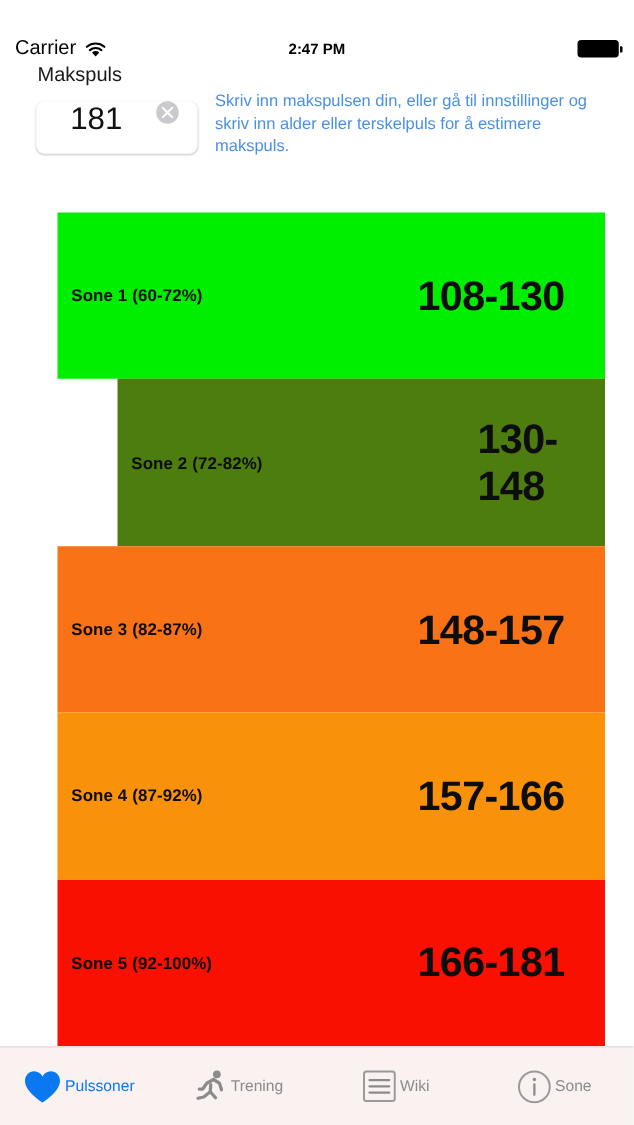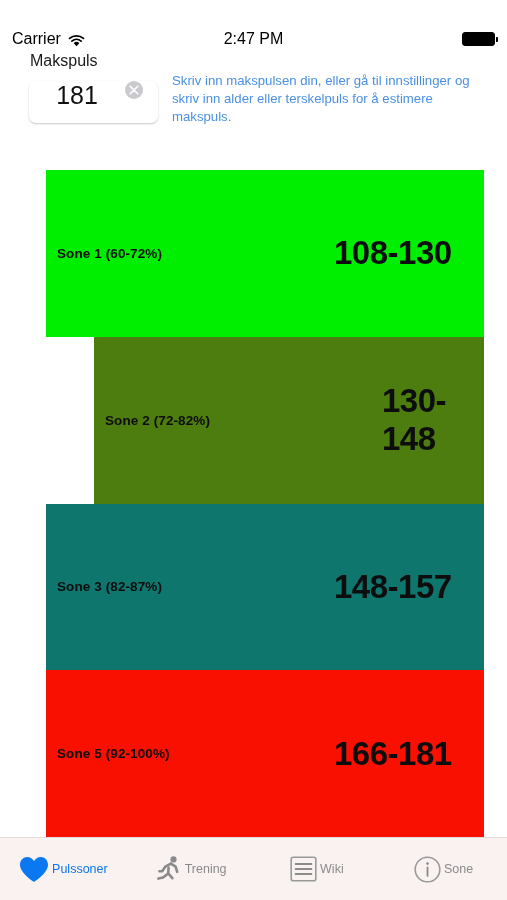--- a/index.html
+++ b/index.html
@@ -18,21 +18,21 @@
   
   .statusbar {
     position: absolute; top: 0; left: 0;
     width: 507px; height: 38px;
     display: flex; align-items: center;
     padding: 0 12px;
     background: #ffffff;
     margin-top: 20px;
   }
   .sb-left { display: flex; align-items: center; gap: 7px; flex: 1; }
-  .sb-center { flex: 0 0 auto; font-size: 16px; font-weight: normal; color: #000; }
+  .sb-center { flex: 0 0 auto; font-size: 12px; font-weight: bold; color: #000; }
   .sb-right { flex: 1; display: flex; justify-content: flex-end; align-items: center; }
   .wifi-icon { width: 17px; height: 13px; display: block; }
   .battery {
     width: 33px; height: 14px;
     border: 1.5px solid #000; border-radius: 3px;
     position: relative; background: #000;
   }
   .battery::after {
     content: ""; position: absolute; right: -4px; top: 4px;
     width: 2.5px; height: 5px; background: #000; border-radius: 0 1px 1px 0;
@@ -148,23 +148,27 @@
 
   <div class="zones">
     <div class="zone" style="background: rgb(0, 238, 0);">
       <span class="zone-name">Sone 1 (60-72%)</span>
       <span class="zone-range">108-130</span>
     </div>
     <div class="zone" style="background: #4d7c0f; margin-left: 48px;">
       <span class="zone-name">Sone 2 (72-82%)</span>
       <span class="zone-range">130-148</span>
     </div>
-    <div class="zone" style="background: #0f766e;">
+    <div class="zone" style="background: #f97316;">
       <span class="zone-name">Sone 3 (82-87%)</span>
       <span class="zone-range">148-157</span>
+    </div>
+    <div class="zone" style="background: rgb(249, 146, 9);">
+      <span class="zone-name">Sone 4 (87-92%)</span>
+      <span class="zone-range">157-166</span>
     </div>
     <div class="zone" style="background: rgb(250, 16, 0); text-align: right;">
       <span class="zone-name">Sone 5 (92-100%)</span>
       <span class="zone-range">166-181</span>
     </div>
   </div>
 
   <div class="tabbar">
 
     <div class="tab active">

